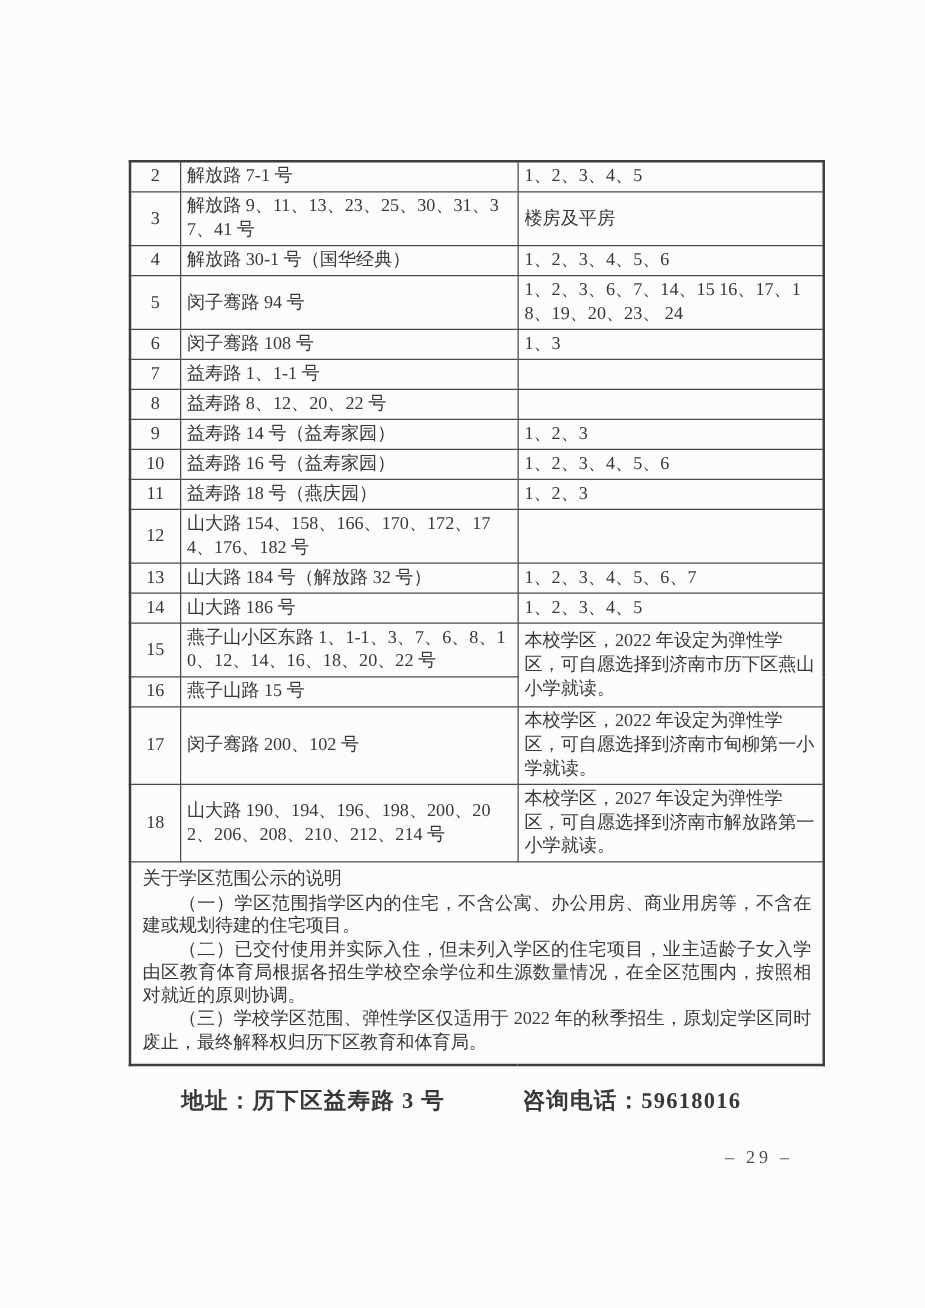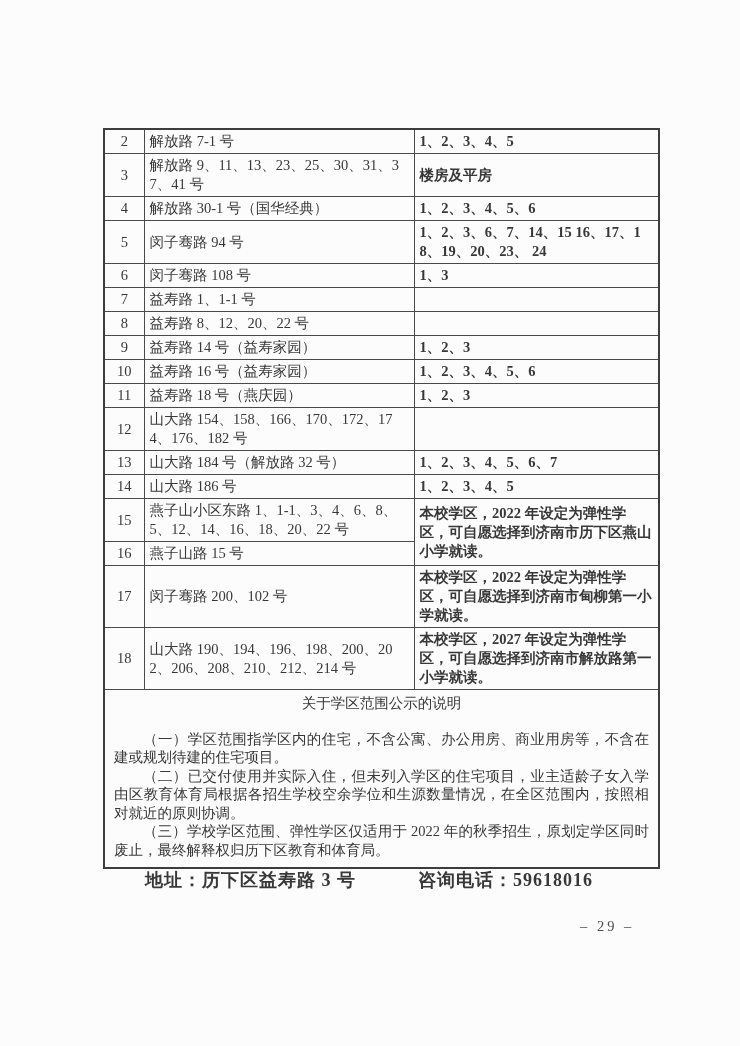--- a/index.html
+++ b/index.html
@@ -26,30 +26,29 @@
     font-size: 14.5px;
     line-height: 19px;
     padding: 2px 5px;
     vertical-align: middle;
     word-break: break-all;
   }
   .district-table col.col-no    { width: 40px; }
   .district-table col.col-addr  { width: 270px; }
   .district-table col.col-range { width: 245px; }
   .district-table td.c-no { text-align: center; padding: 2px 2px; }
-  .district-table td.c-range { vertical-align: middle; font-weight: bold; }
+  .district-table td.c-range { vertical-align: middle; }
   td.notes-cell {
     padding: 4px 9px 8px 9px;
     line-height: 18.5px;
     font-size: 14.5px;
     vertical-align: top;
   }
   .notes-title {
-    text-align: center;
-    margin: 0 0 17px 0;
+    margin: 0 0 1px 0;
     font-weight: normal;
     font-size: 14.5px;
   }
   .note-p {
     margin: 0;
     text-indent: 2em;
     text-align: justify;
   }
   .footer-line {
     position: absolute;
@@ -144,21 +143,21 @@
           <td class="c-addr">山大路 184 号（解放路 32 号）</td>
           <td class="c-range">1、2、3、4、5、6、7</td>
         </tr>
         <tr>
           <td class="c-no">14</td>
           <td class="c-addr">山大路 186 号</td>
           <td class="c-range">1、2、3、4、5</td>
         </tr>
         <tr>
           <td class="c-no">15</td>
-          <td class="c-addr">燕子山小区东路 1、1-1、3、4、6、8、5、12、14、16、18、20、22 号</td>
+          <td class="c-addr">燕子山小区东路 1、1-1、3、7、6、8、10、12、14、16、18、20、22 号</td>
           <td class="c-range" rowspan="2">本校学区，2022 年设定为弹性学区，可自愿选择到济南市历下区燕山小学就读。</td>
         </tr>
         <tr>
           <td class="c-no">16</td>
           <td class="c-addr">燕子山路 15 号</td>
         </tr>
         <tr>
           <td class="c-no">17</td>
           <td class="c-addr">闵子骞路 200、102 号</td>
           <td class="c-range">本校学区，2022 年设定为弹性学区，可自愿选择到济南市甸柳第一小学就读。</td>

